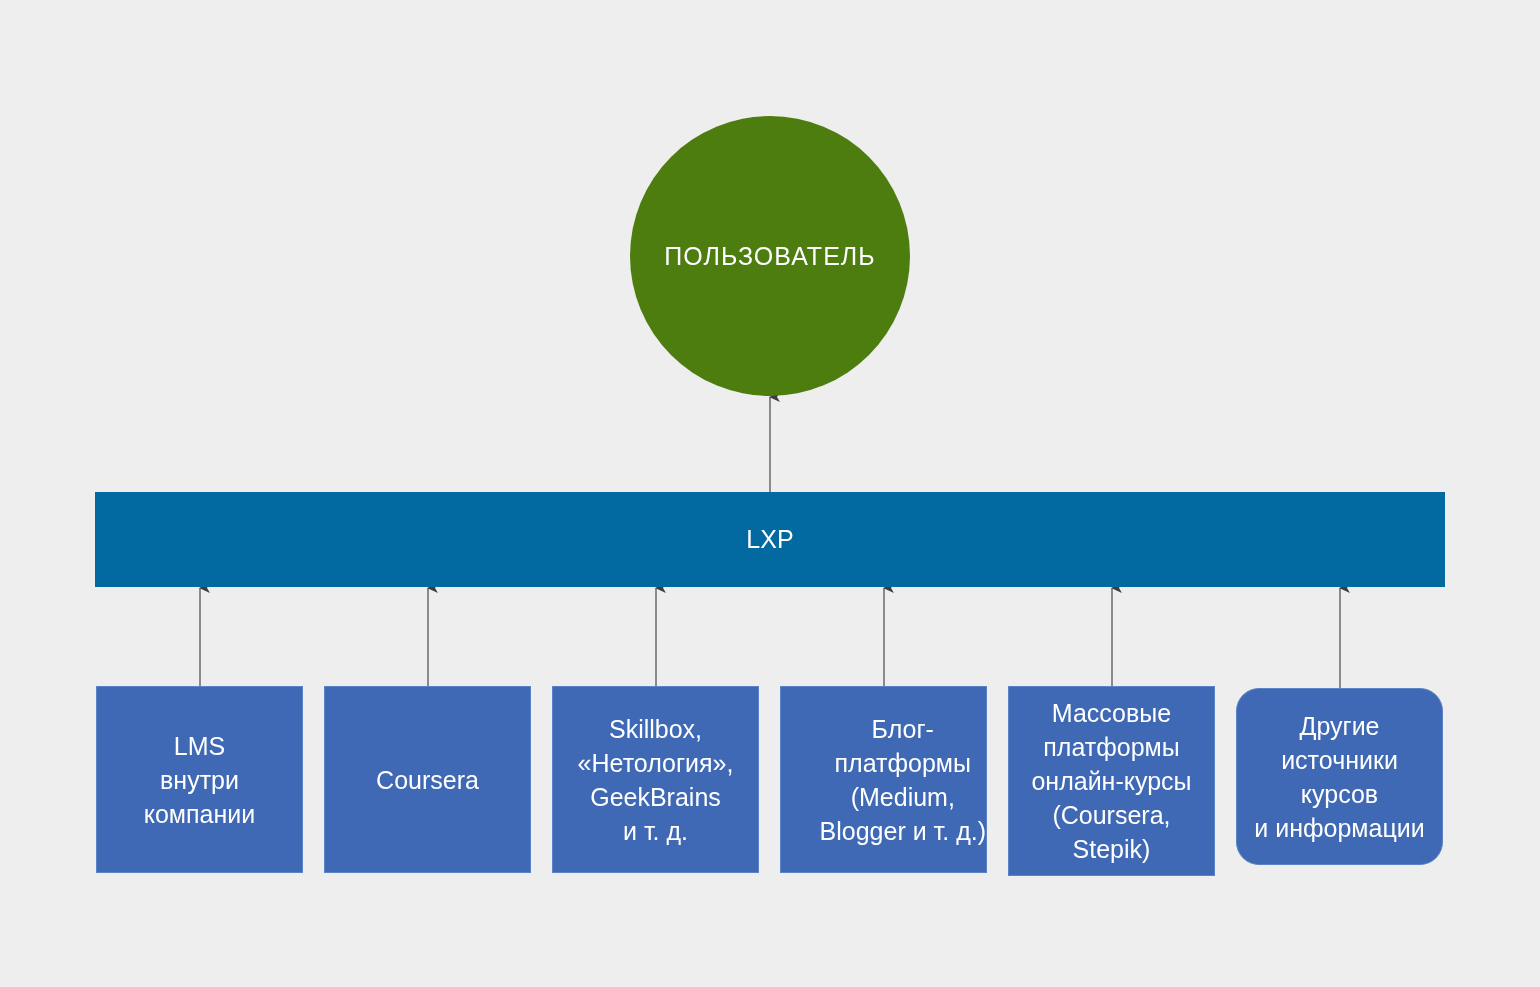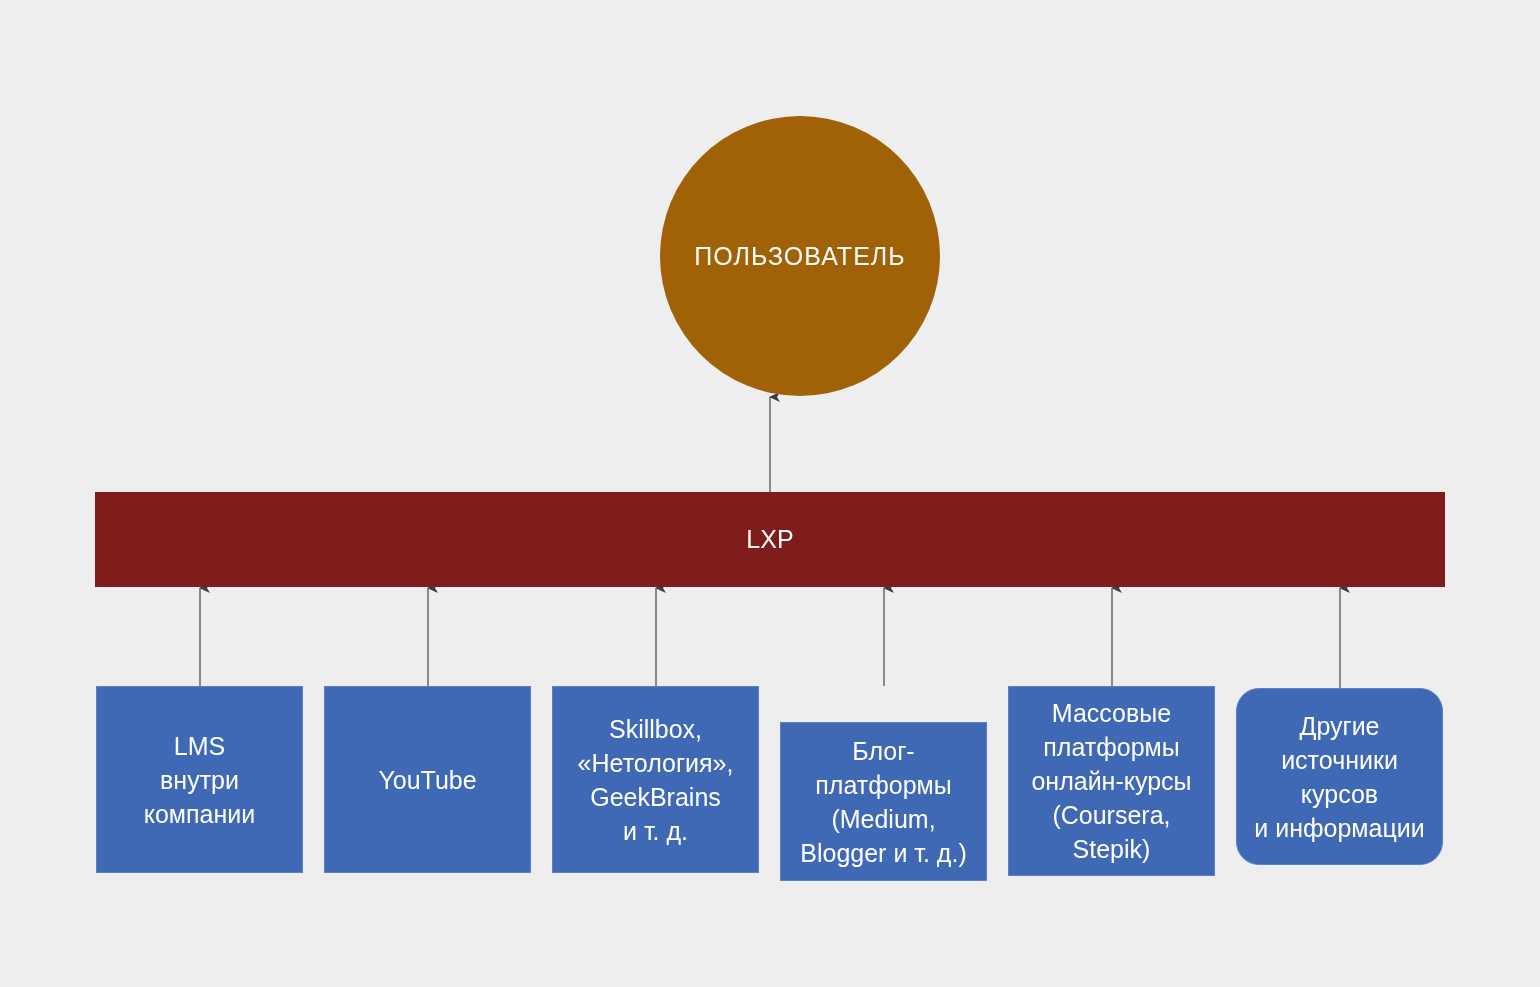--- a/index.html
+++ b/index.html
@@ -5,34 +5,34 @@
     html, body { margin: 0; padding: 0; }
     body {
       width: 1540px; height: 987px;
       background: #eeeeee;
       position: relative;
       overflow: hidden;
       font-family: "Liberation Sans", sans-serif;
     }
     .user-circle {
       position: absolute;
-      left: 660px; top: 116px;
+      left: 630px; top: 116px;
       width: 280px; height: 280px;
       border-radius: 50%;
-      background: #a16207;
+      background: #4d7c0f;
       display: flex; align-items: center; justify-content: center;
       color: #ffffff;
       font-size: 25px;
       letter-spacing: 1px;
     }
     .lxp-bar {
       position: absolute;
       left: 95px; top: 492px;
       width: 1350px; height: 95px;
-      background: #7f1d1d;
+      background: #0369a1;
       display: flex; align-items: center; justify-content: center;
       color: #ffffff;
       font-size: 25px;
     }
     .source-box {
       position: absolute;
       width: 207px;
       background: #3f69b5;
       border: 1px solid #5b82c6;
       box-sizing: border-box;
@@ -76,29 +76,29 @@
 <div class="lxp-bar">
   <span>LXP</span>
 </div>
 
 <div class="source-box" style="left:96px; top:686px; height:187px;text-align:center;">
   <span>LMS
 внутри
 компании</span>
 </div>
 <div class="source-box" style="left:324px; top:686px; height:187px;">
-  <span>YouTube</span>
+  <span>Coursera</span>
 </div>
 <div class="source-box" style="left:552px; top:686px; height:187px;">
   <span>Skillbox,
 «Нетология»,
 GeekBrains
 и т. д.</span>
 </div>
-<div class="source-box" style="left:780px; top:722px; height:159px;">
+<div class="source-box" style="left:780px; top:686px; height:187px;justify-content:flex-end;">
   <span>Блог-
 платформы
 (Medium,
 Blogger и т. д.)</span>
 </div>
 <div class="source-box" style="left:1008px; top:686px; height:190px;">
   <span>Массовые
 платформы
 онлайн-курсы
 (Coursera,

